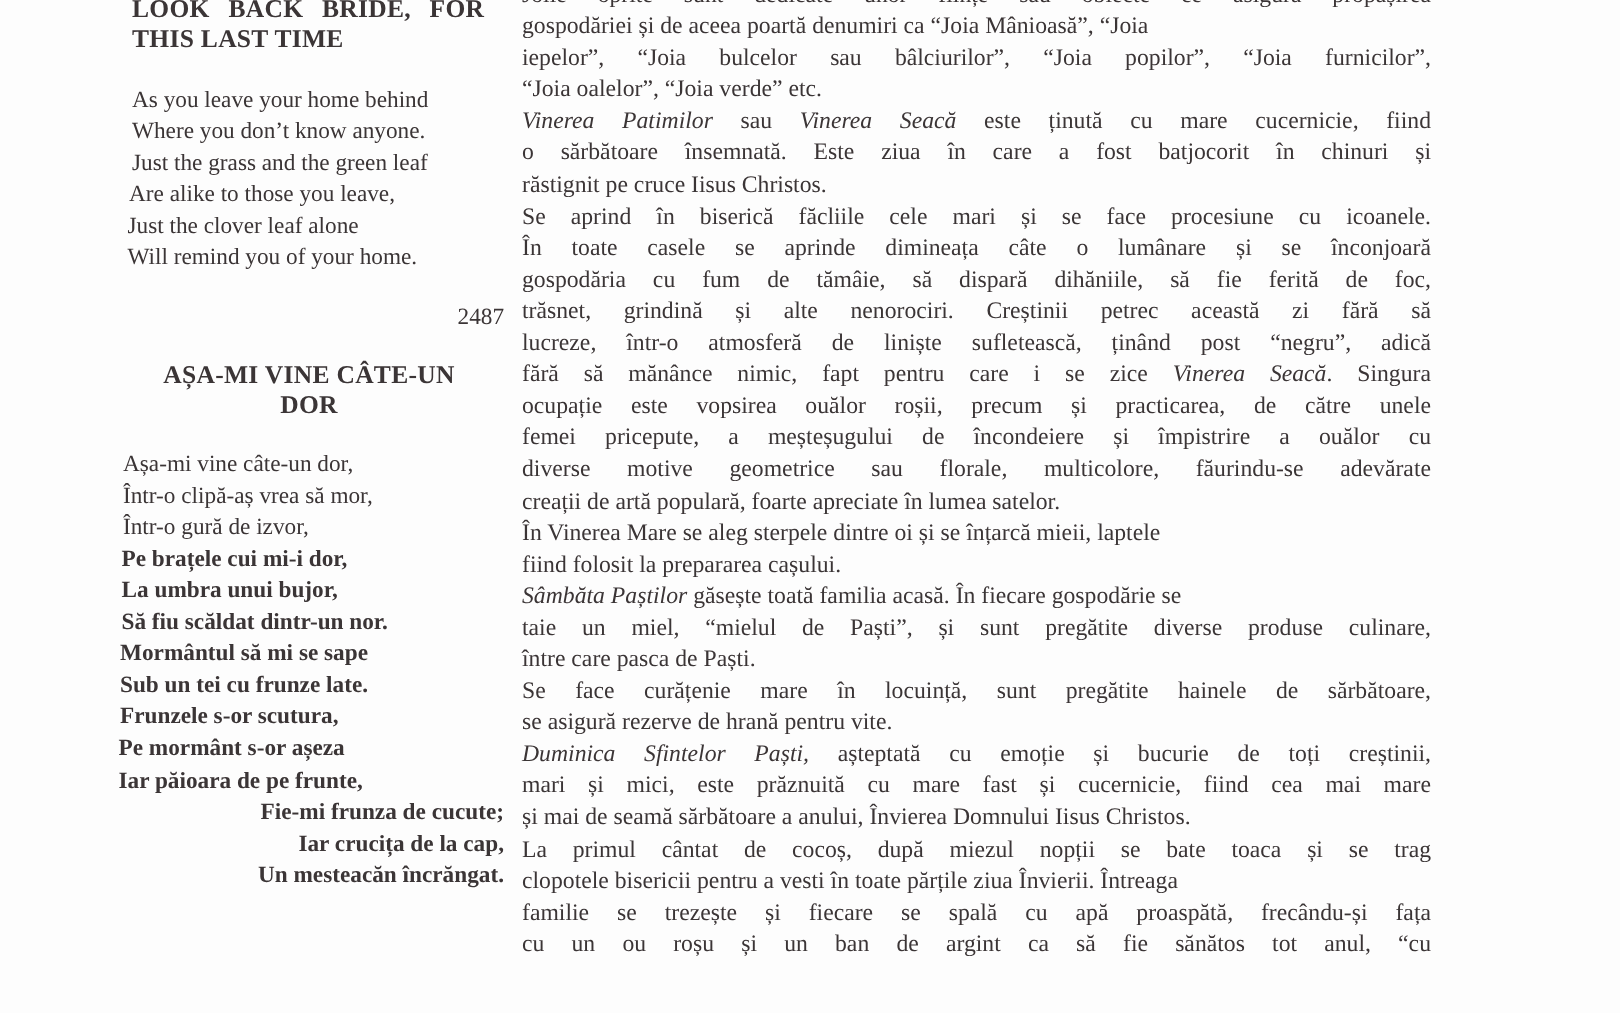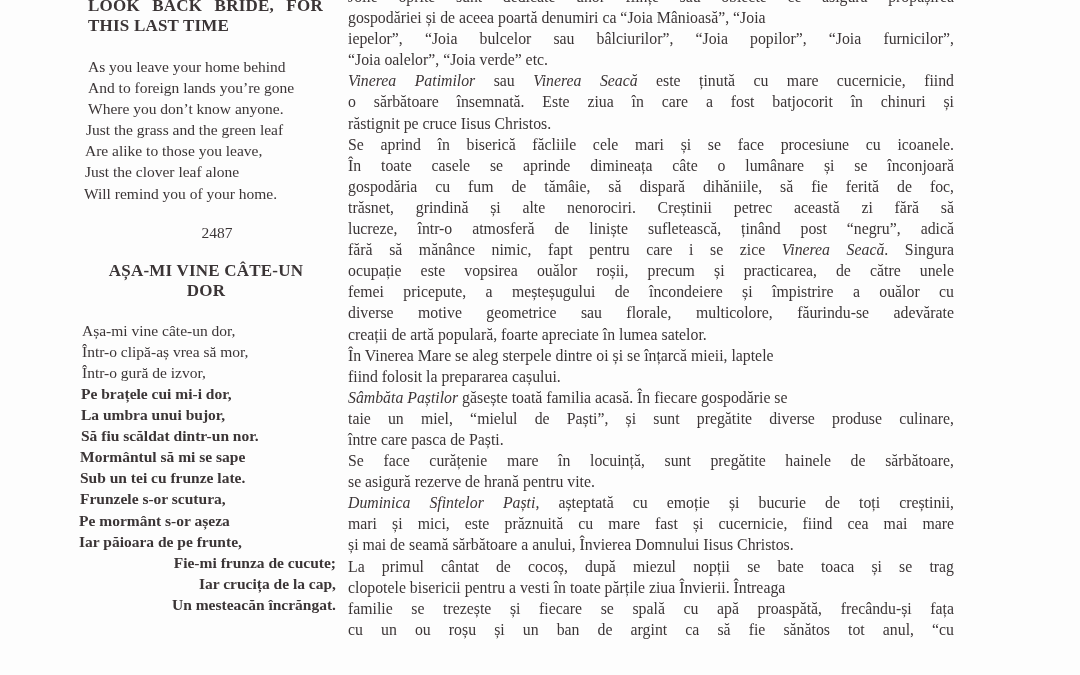--- a/index.html
+++ b/index.html
@@ -20,21 +20,21 @@
   .title.left { text-align: left; padding-left: 12px; }
   .title .l1 { display: block; word-spacing: 8px; }
   .title.center { text-align: center; }
   .poem { margin: 0; font-size: 15.5px; line-height: 21.1px; }
   .poem .line { display: block; white-space: nowrap; }
   .poem1 { margin-top: 20px; padding-left: 12px; }
   .poem1 .line:nth-child(n+4) { margin-left: -2px; }
   .poem1 .line:nth-child(n+5) { margin-left: -3px; }
   .poem1 .line:nth-child(n+7) { margin-left: -4px; }
   .number {
-    text-align: center; font-size: 15.5px; margin-top: 20px; margin-bottom: 19px;
+    text-align: right; font-size: 15.5px; margin-top: 20px; margin-bottom: 19px;
     padding-left: 22px;
   }
   .poem2 { margin-top: 19px; padding-left: 6px; }
   .poem2 .line:nth-child(n+4) { margin-left: -1px; font-weight: bold; }
   .poem2 .line:nth-child(n+7) { margin-left: -2px; }
   .poem2 .line:nth-child(n+10) { margin-left: -3px; }
   .poem2 .line:nth-child(n+12) { margin-left: -4px; text-align: right; }
   .col-right {
     position: absolute; left: 348px; top: -14px; width: 606px;
     font-size: 15.8px; line-height: 21.1px;
@@ -46,21 +46,20 @@
 </head>
 <body>
 
 <div class="col-left">
   <h2 class="title left">
     <span class="l1">LOOK BACK BRIDE, FOR</span>
     <span class="l2">THIS LAST TIME</span>
   </h2>
   <div class="poem poem1" id="poem1">
       <span class="line">As you leave your home behind</span>
-      <span class="line">And to foreign lands you’re gone</span>
       <span class="line">Where you don’t know anyone.</span>
       <span class="line">Just the grass and the green leaf</span>
       <span class="line">Are alike to those you leave,</span>
       <span class="line">Just the clover leaf alone</span>
       <span class="line">Will remind you of your home.</span>
     </div>
   <div class="number">2487</div>
   <h2 class="title center">
     <span class="l1" style="word-spacing:0">AȘA-MI VINE CÂTE-UN</span>
     <span class="l2" style="display:block">DOR</span>

